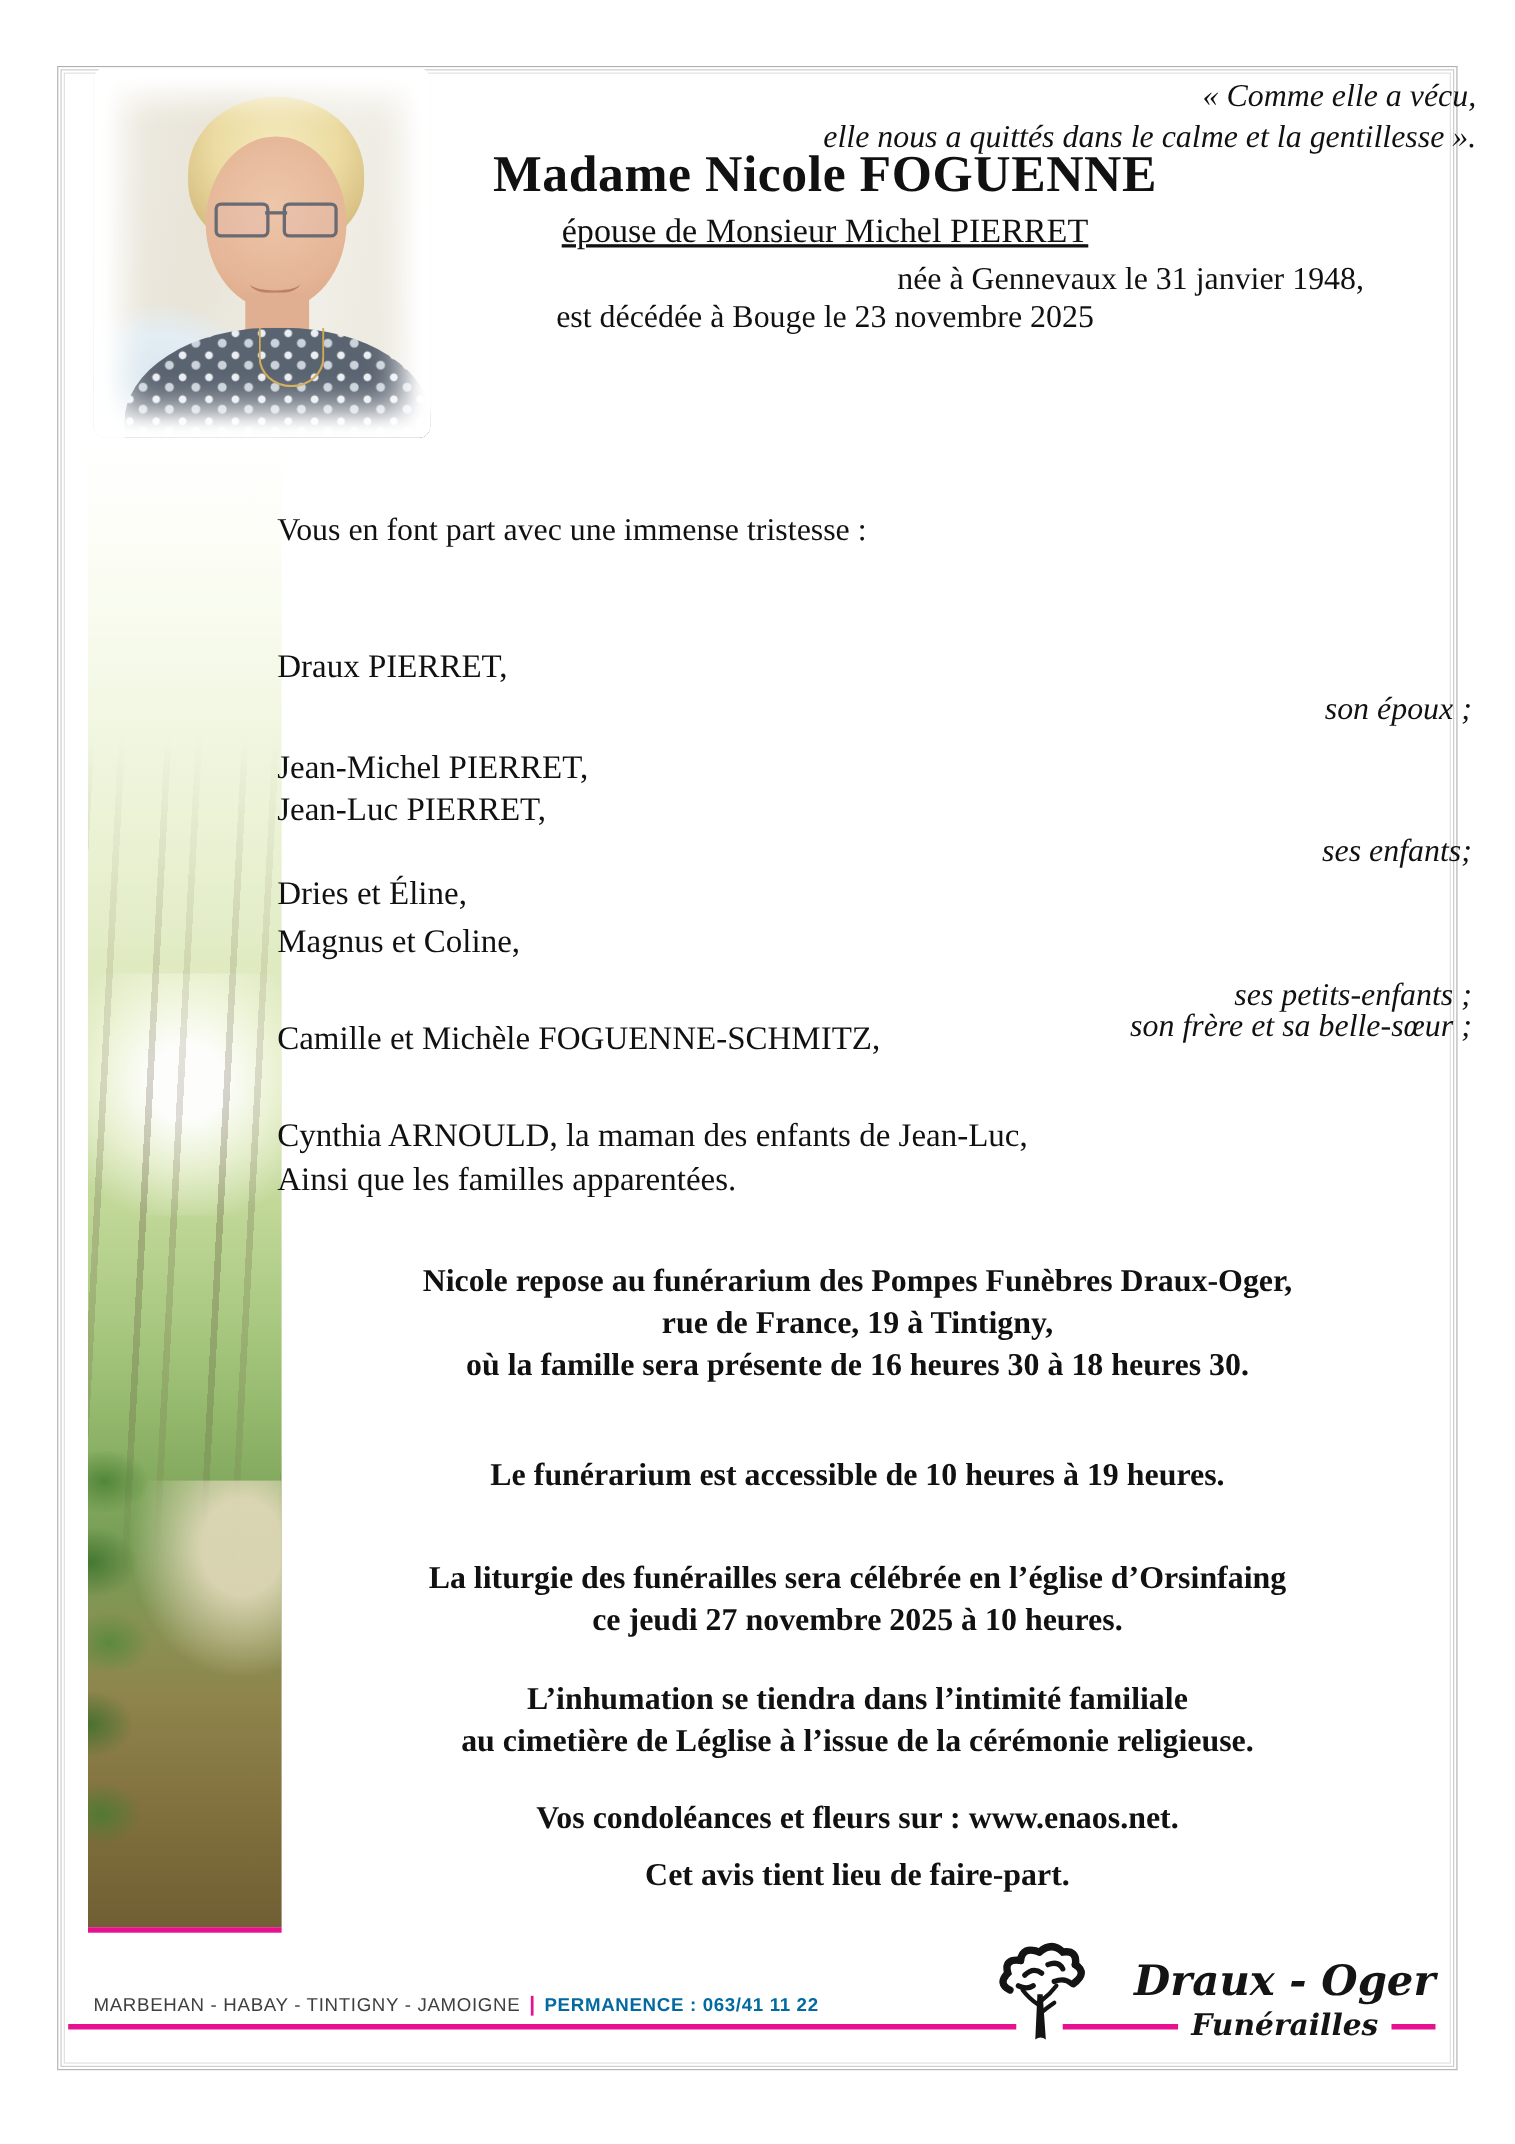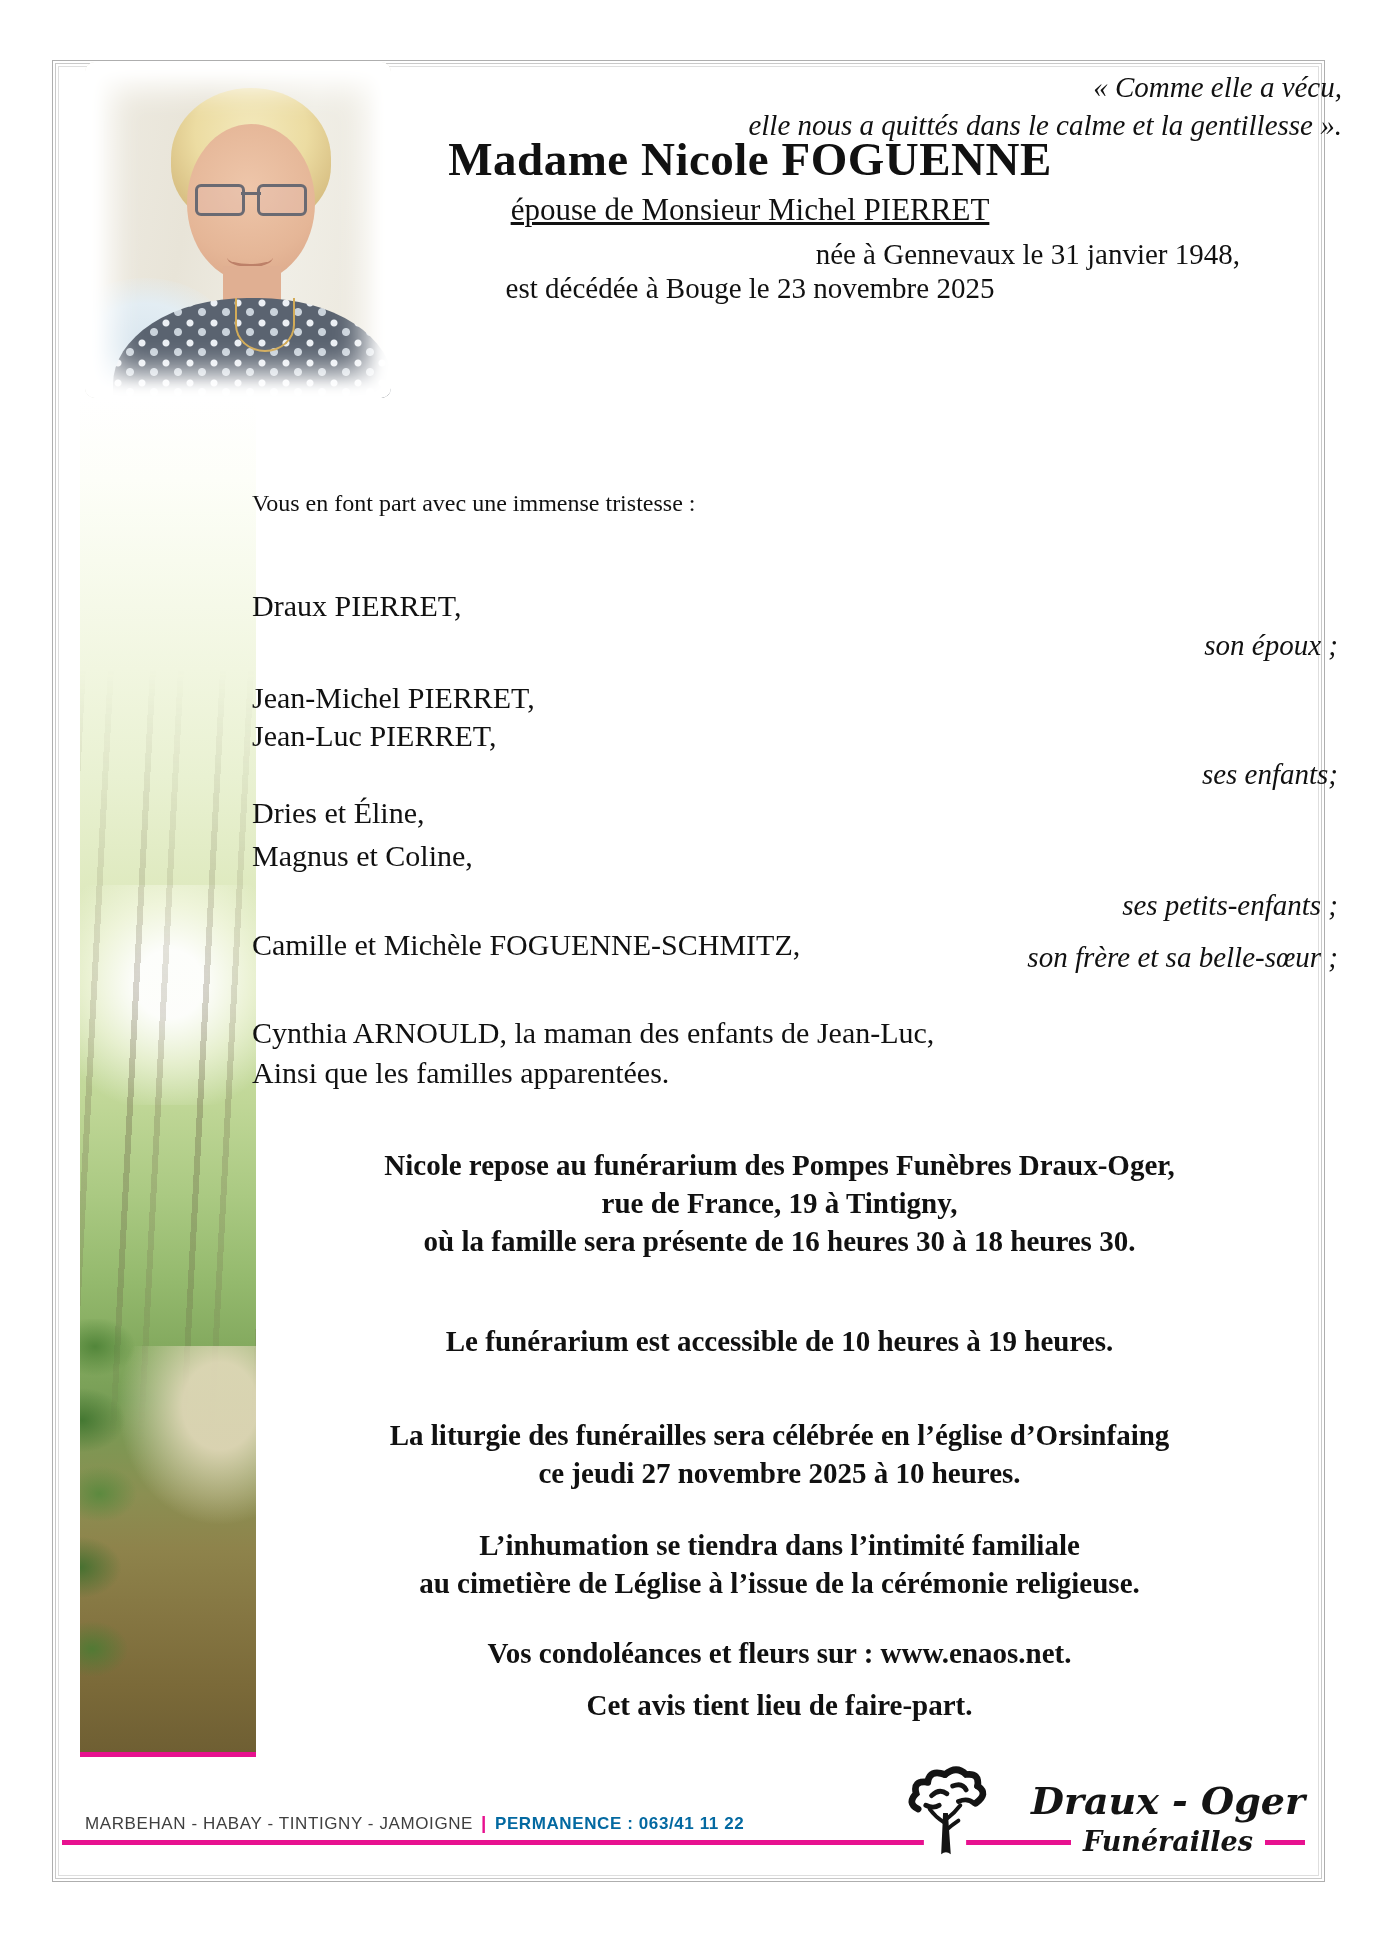--- a/index.html
+++ b/index.html
@@ -66,21 +66,21 @@
 
   
   .quote{position:absolute;right:70px;top:68px;text-align:right;font-style:italic;
          font-size:29px;line-height:38px;}
   .hdr{position:absolute;left:260px;width:980px;text-align:center;}
   .title{top:132px;font-size:47px;font-weight:bold;letter-spacing:.5px;}
   .subtitle{top:192px;font-size:31px;text-decoration:underline;}
   .birth{top:238px;font-size:29px;text-align:right;}
   .death{top:272px;font-size:29px;}
 
-  .intro{position:absolute;left:252px;top:490px;font-size:24px;}
+  .intro{position:absolute;left:252px;top:466px;font-size:29px;}
   .fam{position:absolute;font-size:30px;white-space:nowrap;}
   .fam-left{left:252px;}
   .fam-right{right:74px;text-align:right;font-style:italic;font-size:29px;}
 
   .cer{position:absolute;left:256px;width:1047px;text-align:center;font-weight:bold;
        font-size:29px;line-height:38px;white-space:pre-line;}
 
   
   .footer-left{position:absolute;left:85px;top:1812px;font-family:"Liberation Sans","DejaVu Sans",sans-serif;
        font-size:17px;letter-spacing:.6px;color:#3f3f3f;white-space:nowrap;}
@@ -138,21 +138,21 @@
 
   <div class="fam fam-left" style="top:589px">Draux PIERRET,</div>
   <div class="fam fam-right" style="top:629px">son époux ;</div>
   <div class="fam fam-left" style="top:681px">Jean-Michel PIERRET,</div>
   <div class="fam fam-left" style="top:719px">Jean-Luc PIERRET,</div>
   <div class="fam fam-right" style="top:758px">ses enfants;</div>
   <div class="fam fam-left" style="top:796px">Dries et Éline,</div>
   <div class="fam fam-left" style="top:839px">Magnus et Coline,</div>
   <div class="fam fam-right" style="top:889px">ses petits-enfants ;</div>
   <div class="fam fam-left" style="top:928px">Camille et Michèle FOGUENNE-SCHMITZ,</div>
-  <div class="fam fam-right" style="top:941px">son frère et sa belle-sœur ;</div>
+  <div class="fam fam-right" style="top:917px">son frère et sa belle-sœur ;</div>
   <div class="fam fam-left" style="top:1016px">Cynthia ARNOULD, la maman des enfants de Jean-Luc,</div>
   <div class="fam fam-left" style="top:1056px">Ainsi que les familles apparentées.</div>
 
   <div class="cer" style="top:1146px">Nicole repose au funérarium des Pompes Funèbres Draux-Oger,
 rue de France, 19 à Tintigny,
 où la famille sera présente de 16 heures 30 à 18 heures 30.</div>
   <div class="cer" style="top:1322px">Le funérarium est accessible de 10 heures à 19 heures.</div>
   <div class="cer" style="top:1416px">La liturgie des funérailles sera célébrée en l’église d’Orsinfaing
 ce jeudi 27 novembre 2025 à 10 heures.</div>
   <div class="cer" style="top:1526px">L’inhumation se tiendra dans l’intimité familiale

